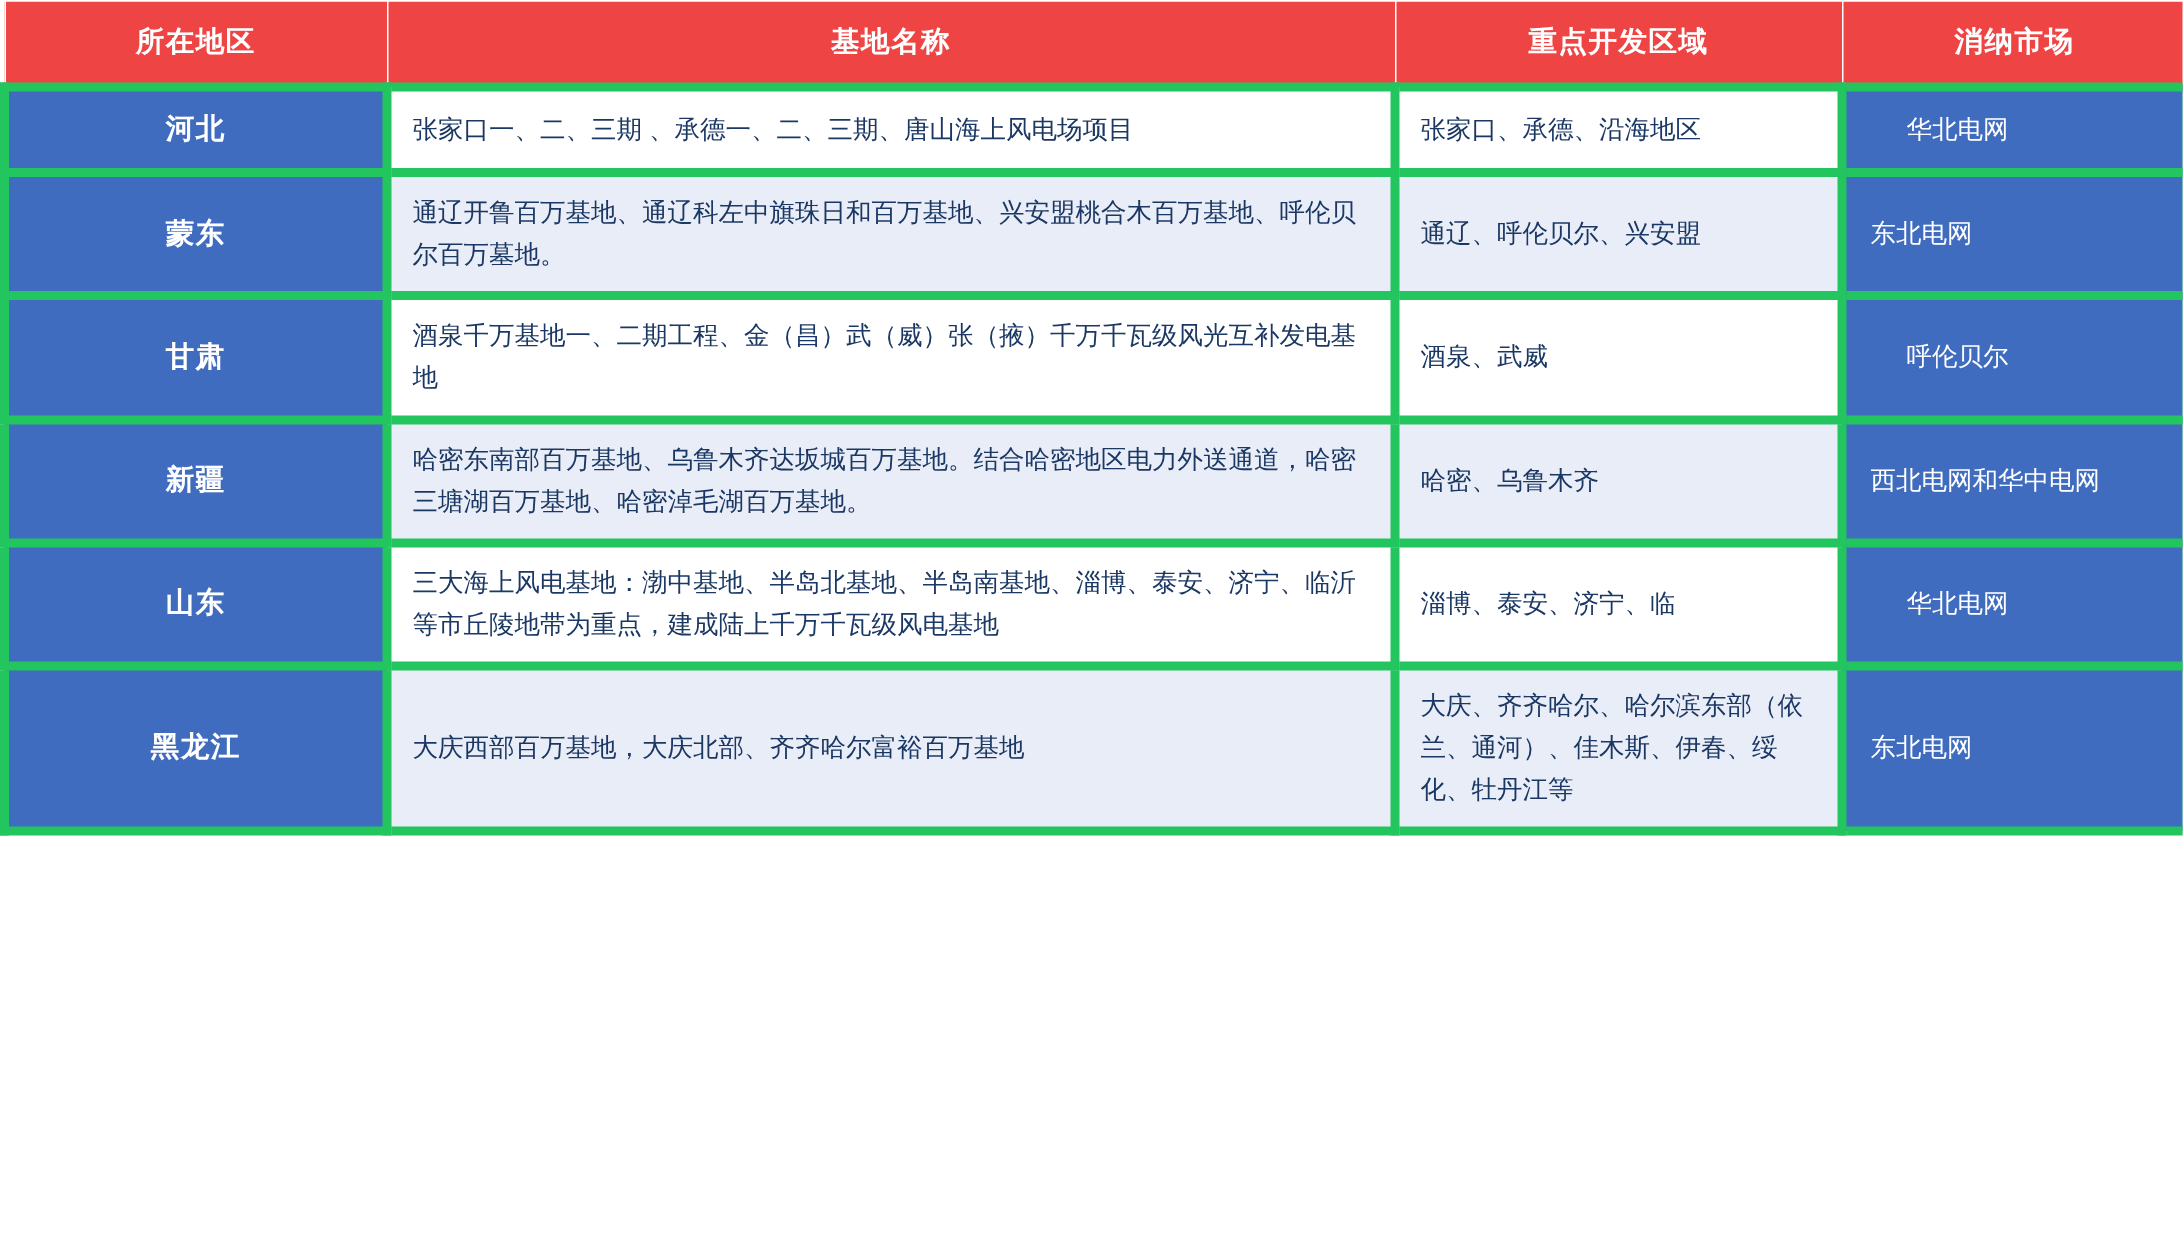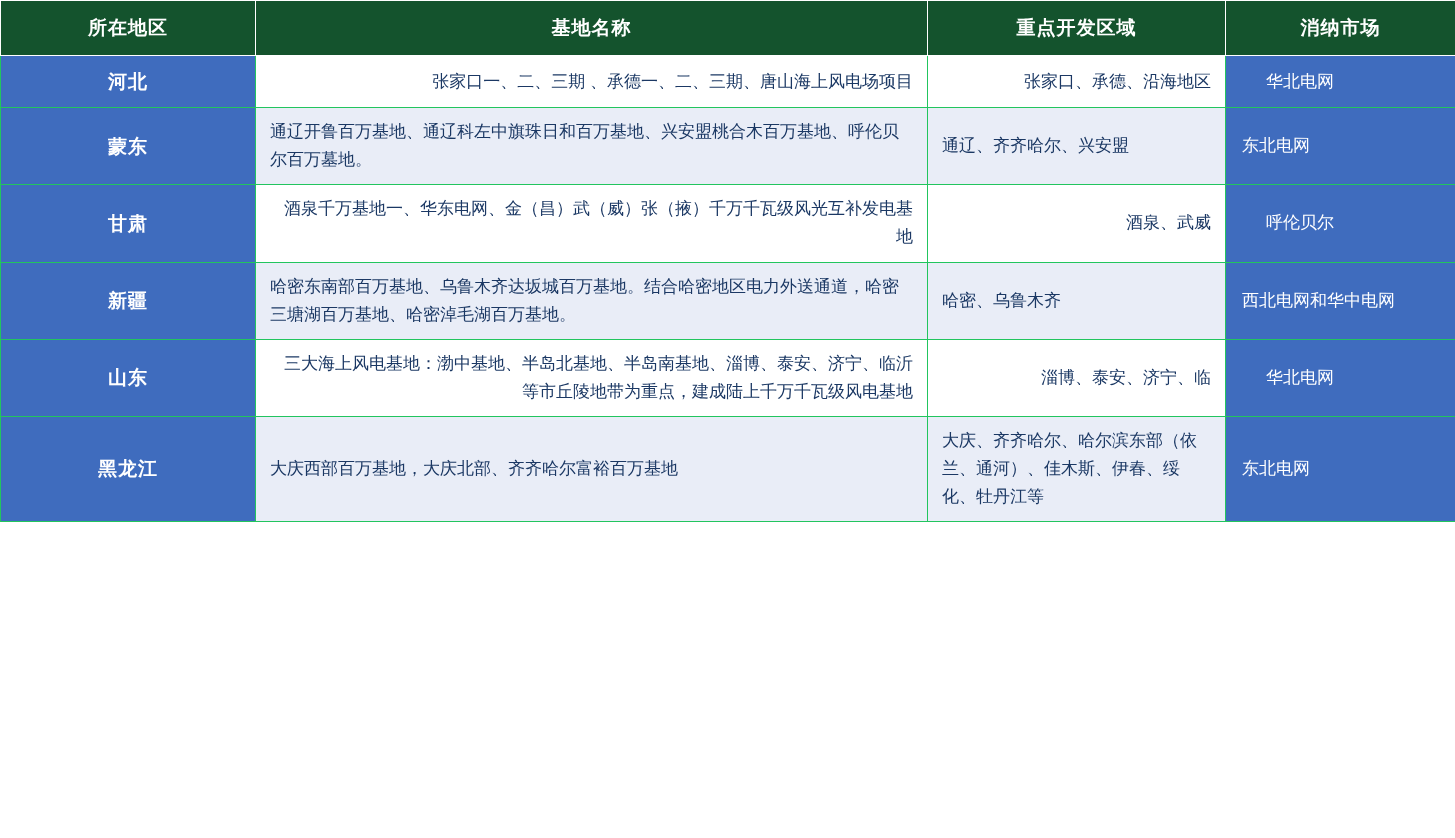--- a/index.html
+++ b/index.html
@@ -17,48 +17,48 @@
     width: 1455px;
     border-collapse: collapse;
     table-layout: fixed;
   }
   table.region-table col.c0 { width: 255px; }
   table.region-table col.c1 { width: 672px; }
   table.region-table col.c2 { width: 298px; }
   table.region-table col.c3 { width: 230px; }
 
   thead th {
-    background: #14532d;
+    background: #ef4444;
     color: #ffffff;
     font-size: 19px;
     font-weight: bold;
     text-align: center;
     padding: 14px 20px;
     border: 1px solid #ffffff;
     letter-spacing: 1px;
   }
   tbody td {
-    border: 1px solid #22c55e;
+    border: 6px solid #22c55e;
     font-size: 17px;
     line-height: 1.65;
     vertical-align: middle;
     padding: 10px 14px;
   }
   tbody td.region {
     color: #ffffff;
     font-weight: bold;
     text-align: center;
     font-size: 19px;
     letter-spacing: 1px;
     padding: 10px 6px;
   }
   
   tbody tr.band-a td.region { background: #3f6cbe; }
   tbody tr.band-b td.region { background: #3f6cbe; }
-  tbody tr.band-a td.cell { background: #ffffff; color: #1b3864; text-align: right; }
+  tbody tr.band-a td.cell { background: #ffffff; color: #1b3864; }
   tbody tr.band-b td.cell { background: #e9edf7; color: #1b3864; }
 
   tbody tr.band-a td.market { background: #3f6cbe; color: #ffffff; padding-left: 40px; }
   tbody tr.band-b td.market { background: #3f6cbe; color: #ffffff; }
 
   tbody td.market {
     font-size: 17px;
     padding-left: 16px;
   }
   tbody td.focus {
@@ -87,26 +87,26 @@
   <tbody>
     <tr class="band-a">
       <td class="region">河北</td>
       <td class="cell">张家口一、二、三期 、承德一、二、三期、唐山海上风电场项目</td>
       <td class="cell focus">张家口、承德、沿海地区</td>
       <td class="market">华北电网</td>
     </tr>
     <tr class="band-b">
       <td class="region">蒙东</td>
       <td class="cell">通辽开鲁百万基地、通辽科左中旗珠日和百万基地、兴安盟桃合木百万基地、呼伦贝尔百万墓地。</td>
-      <td class="cell focus">通辽、齐齐哈尔、兴安盟</td>
+      <td class="cell focus">通辽、呼伦贝尔、兴安盟</td>
       <td class="market">东北电网</td>
     </tr>
     <tr class="band-a">
       <td class="region">甘肃</td>
-      <td class="cell">酒泉千万基地一、华东电网、金（昌）武（威）张（掖）千万千瓦级风光互补发电基地</td>
+      <td class="cell">酒泉千万基地一、二期工程、金（昌）武（威）张（掖）千万千瓦级风光互补发电基地</td>
       <td class="cell focus">酒泉、武威</td>
       <td class="market">呼伦贝尔</td>
     </tr>
     <tr class="band-b">
       <td class="region">新疆</td>
       <td class="cell">哈密东南部百万基地、乌鲁木齐达坂城百万基地。结合哈密地区电力外送通道，哈密三塘湖百万基地、哈密淖毛湖百万基地。</td>
       <td class="cell focus">哈密、乌鲁木齐</td>
       <td class="market">西北电网和华中电网</td>
     </tr>
     <tr class="band-a">

